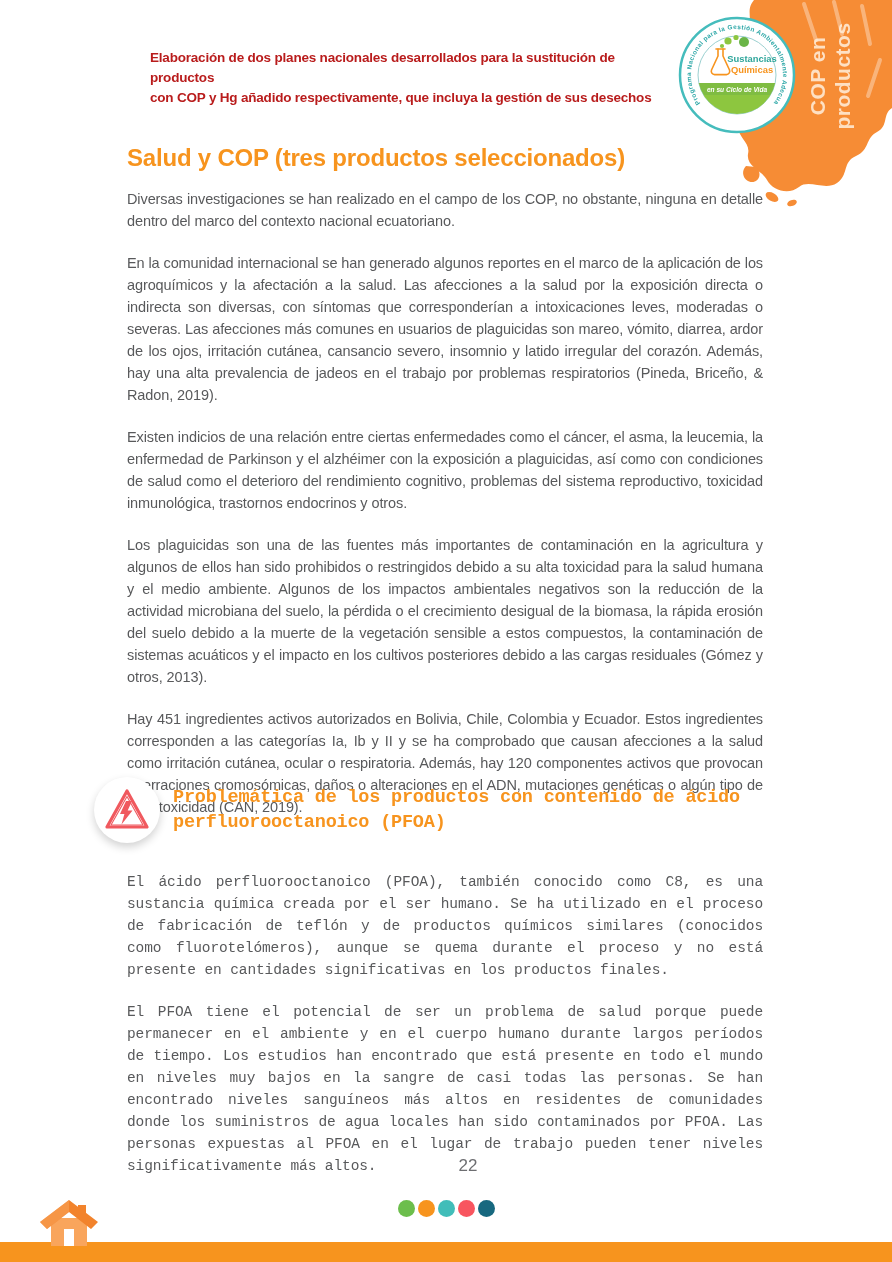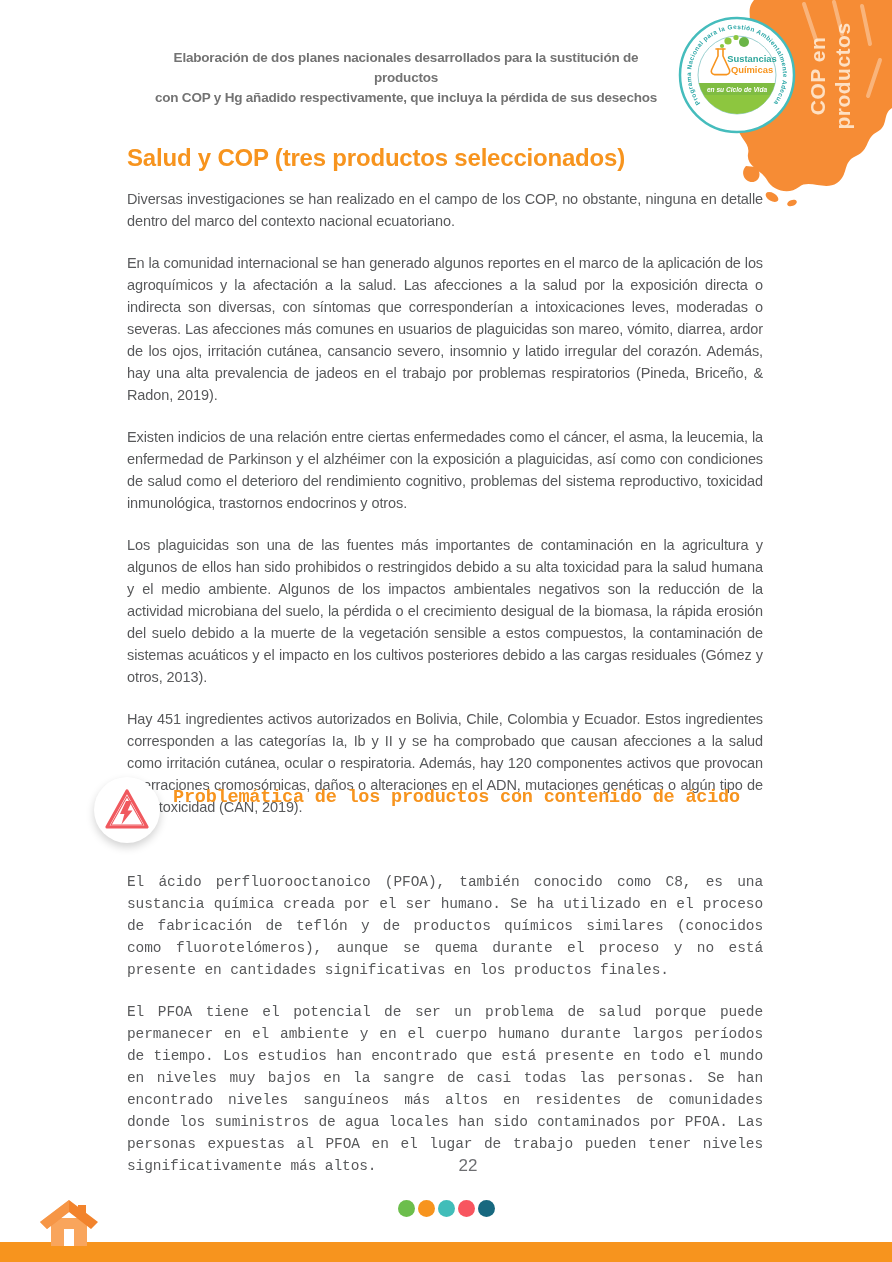--- a/index.html
+++ b/index.html
@@ -4,21 +4,21 @@
 <style>
   html,body{margin:0;padding:0;background:#e8e8e8;}
   .page{
     position:relative;width:892px;height:1262px;background:#ffffff;
     margin:0 auto;overflow:hidden;
     font-family:"Liberation Sans",sans-serif;
   }
   
   .header-text{
     position:absolute;left:150px;top:48px;width:512px;
-    text-align:center;color:#737373;font-size:13.5px;line-height:20px;
+    text-align:left;color:#b91c1c;font-size:13.5px;line-height:20px;
     font-weight:700;letter-spacing:-0.2px;
   }
   
   .splash{position:absolute;top:0;right:0;width:208px;height:208px;}
   .side-tab{
     position:absolute;left:770px;top:46px;width:130px;height:60px;
     transform:rotate(-90deg);transform-origin:center;
     color:rgba(255,238,220,0.85);font-weight:700;font-size:21px;line-height:25px;
     text-align:center;letter-spacing:0.5px;
   }
@@ -116,21 +116,21 @@
     <g stroke="#f7941e" stroke-width="1.6" fill="none" stroke-linecap="round" stroke-linejoin="round">
       <path d="M38,33 h9"></path>
       <path d="M40,33 v7 L33.5,54 a3.4,3.4 0 0 0 3.1,4.6 h11.8 a3.4,3.4 0 0 0 3.1,-4.6 L45,40 v-7"></path>
     </g>
     <text x="74" y="46" text-anchor="middle" font-size="9.4" font-weight="700" fill="#2fa69b" font-family="Liberation Sans, sans-serif">Sustancias</text>
     <text x="74" y="56.5" text-anchor="middle" font-size="9.4" font-weight="700" fill="#f7941e" font-family="Liberation Sans, sans-serif">Químicas</text>
   </svg>
 
   <div class="header-text">
     <div>Elaboración de dos planes nacionales desarrollados para la sustitución de productos</div>
-    <div>con COP y Hg añadido respectivamente, que incluya la pérdida de sus desechos</div>
+    <div>con COP y Hg añadido respectivamente, que incluya la gestión de sus desechos</div>
   </div>
 
   <div class="section section-1">
     <h1 class="sec-title">Salud y COP (tres productos seleccionados)</h1>
     <div class="paras">
       <p>Diversas investigaciones se han realizado en el campo de los COP, no obstante, ninguna en detalle dentro del marco del contexto nacional ecuatoriano.</p>
       <p>En la comunidad internacional se han generado algunos reportes en el marco de la aplicación de los agroquímicos y la afectación a la salud. Las afecciones a la salud por la exposición directa o indirecta son diversas, con síntomas que corresponderían a intoxicaciones leves, moderadas o severas. Las afecciones más comunes en usuarios de plaguicidas son mareo, vómito, diarrea, ardor de los ojos, irritación cutánea, cansancio severo, insomnio y latido irregular del corazón. Además, hay una alta prevalencia de jadeos en el trabajo por problemas respiratorios (Pineda, Briceño, &amp; Radon, 2019).</p>
       <p>Existen indicios de una relación entre ciertas enfermedades como el cáncer, el asma, la leucemia, la enfermedad de Parkinson y el alzhéimer con la exposición a plaguicidas, así como con condiciones de salud como el deterioro del rendimiento cognitivo, problemas del sistema reproductivo, toxicidad inmunológica, trastornos endocrinos y otros.</p>
       <p>Los plaguicidas son una de las fuentes más importantes de contaminación en la agricultura y algunos de ellos han sido prohibidos o restringidos debido a su alta toxicidad para la salud humana y el medio ambiente. Algunos de los impactos ambientales negativos son la reducción de la actividad microbiana del suelo, la pérdida o el crecimiento desigual de la biomasa, la rápida erosión del suelo debido a la muerte de la vegetación sensible a estos compuestos, la contaminación de sistemas acuáticos y el impacto en los cultivos posteriores debido a las cargas residuales (Gómez y otros, 2013).</p>
       <p>Hay 451 ingredientes activos autorizados en Bolivia, Chile, Colombia y Ecuador. Estos ingredientes corresponden a las categorías Ia, Ib y II y se ha comprobado que causan afecciones a la salud como irritación cutánea, ocular o respiratoria. Además, hay 120 componentes activos que provocan aberraciones cromosómicas, daños o alteraciones en el ADN, mutaciones genéticas o algún tipo de genotoxicidad (CAN, 2019).</p>
@@ -141,20 +141,21 @@
     <div class="s2-head">
       <div class="hazard-badge">
         <svg width="48" height="46" viewBox="0 0 48 46" aria-hidden="true">
           <path d="M24,4 L44,40 H4 Z" fill="#ffffff" stroke="#f0595e" stroke-width="3.2" stroke-linejoin="round"></path>
           <path d="M24,9.5 L40,38 H8 Z" fill="none" stroke="#f0595e" stroke-width="1.1" stroke-linejoin="round"></path>
           <path d="M23,14 L17,27 h4.4 L18.5,37.5 L29.5,23.5 h-4.8 L29,14 Z" fill="#f0595e"></path>
         </svg>
       </div>
       <h2 class="s2-title">
         <span>Problemática de los productos con contenido de ácido</span>
+        <span>perfluorooctanoico (PFOA)</span>
       </h2>
     </div>
     <div class="paras">
       <p>El ácido perfluorooctanoico (PFOA), también conocido como C8, es una sustancia química creada por el ser humano. Se ha utilizado en el proceso de fabricación de teflón y de productos químicos similares (conocidos como fluorotelómeros), aunque se quema durante el proceso y no está presente en cantidades significativas en los productos finales.</p>
       <p>El PFOA tiene el potencial de ser un problema de salud porque puede permanecer en el ambiente y en el cuerpo humano durante largos períodos de tiempo. Los estudios han encontrado que está presente en todo el mundo en niveles muy bajos en la sangre de casi todas las personas. Se han encontrado niveles sanguíneos más altos en residentes de comunidades donde los suministros de agua locales han sido contaminados por PFOA. Las personas expuestas al PFOA en el lugar de trabajo pueden tener niveles significativamente más altos.</p>
     </div>
   </div>
 
   <div class="page-number">22</div>
   <div class="footer-dots">

